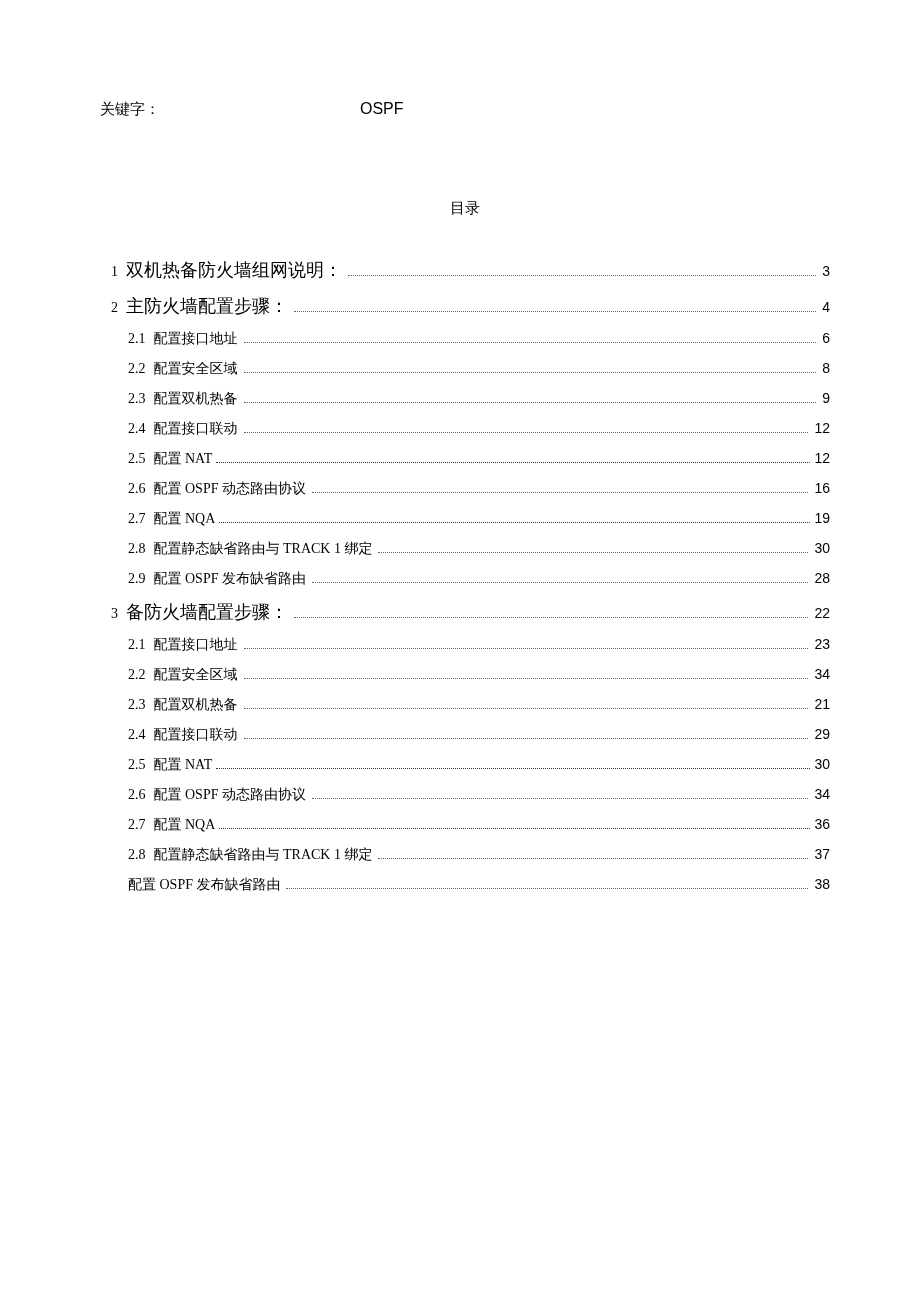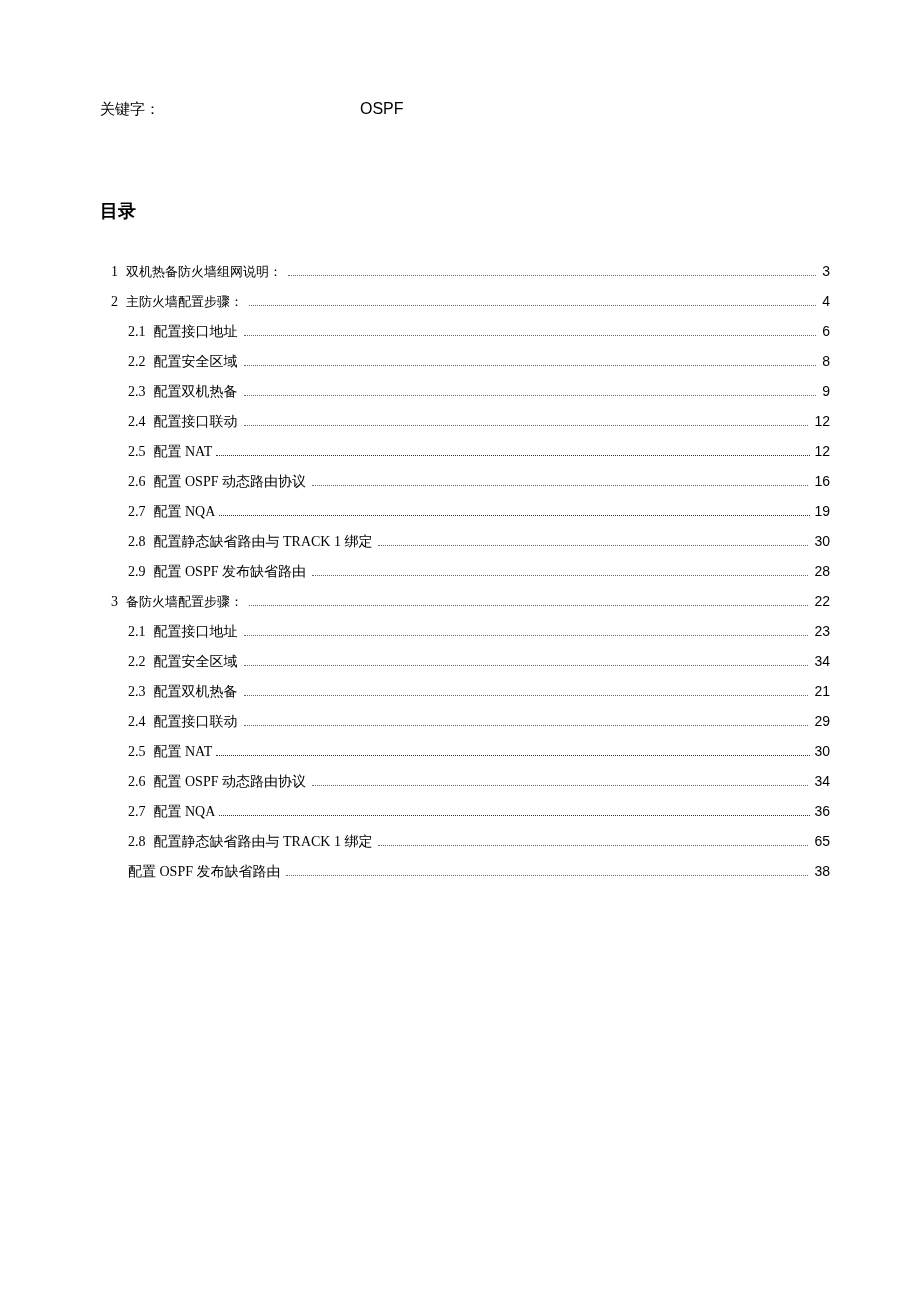--- a/index.html
+++ b/index.html
@@ -29,23 +29,23 @@
     }
     .keywords-content {
       white-space: nowrap;
     }
     .keywords-ospf {
       margin-left: 200px;
       font-family: Arial, sans-serif;
       font-size: 16px;
     }
     .toc-title {
-      text-align: left;
-      font-size: 18px;
-      font-weight: bold;
+      text-align: center;
+      font-size: 15px;
+      font-weight: normal;
       margin-bottom: 40px;
     }
     .toc-list {
       list-style: none;
       padding-left: 0;
     }
     .toc-item {
       display: flex;
       align-items: baseline;
       font-size: 14px;
@@ -81,21 +81,21 @@
       padding-left: 0;
     }
     .level-2 {
       padding-left: 28px;
     }
     .level-1 .toc-number {
       width: 18px;
       text-align: right;
     }
     .level-1 .toc-text {
-      font-size: 13px;
+      font-size: 18px;
     }
     .small-text {
       font-size: 13px;
     }
   </style>
 </head>
 <body>
 
 <div class="page-container">
 
@@ -218,21 +218,21 @@
       <li class="toc-item level-2">
         <span class="toc-number">2.7</span>
         <span class="toc-text">配置  NQA</span>
         <span class="toc-leader-dense"></span>
         <span class="toc-page">36</span>
       </li>
       <li class="toc-item level-2">
         <span class="toc-number">2.8</span>
         <span class="toc-text">配置静态缺省路由与  TRACK 1 绑定</span>
         <span class="toc-leader"></span>
-        <span class="toc-page">65</span>
+        <span class="toc-page">37</span>
       </li>
       <li class="toc-item level-2">
         <span class="toc-text">配置  OSPF 发布缺省路由</span>
         <span class="toc-leader"></span>
         <span class="toc-page">38</span>
       </li>
     </ul>
 
 </div>
 

